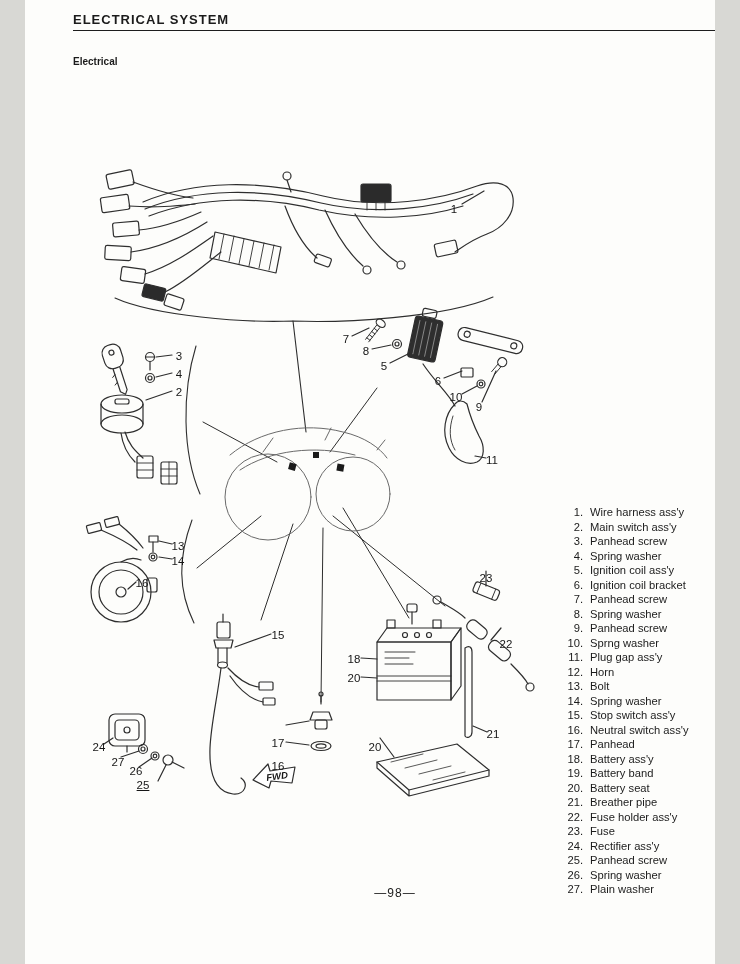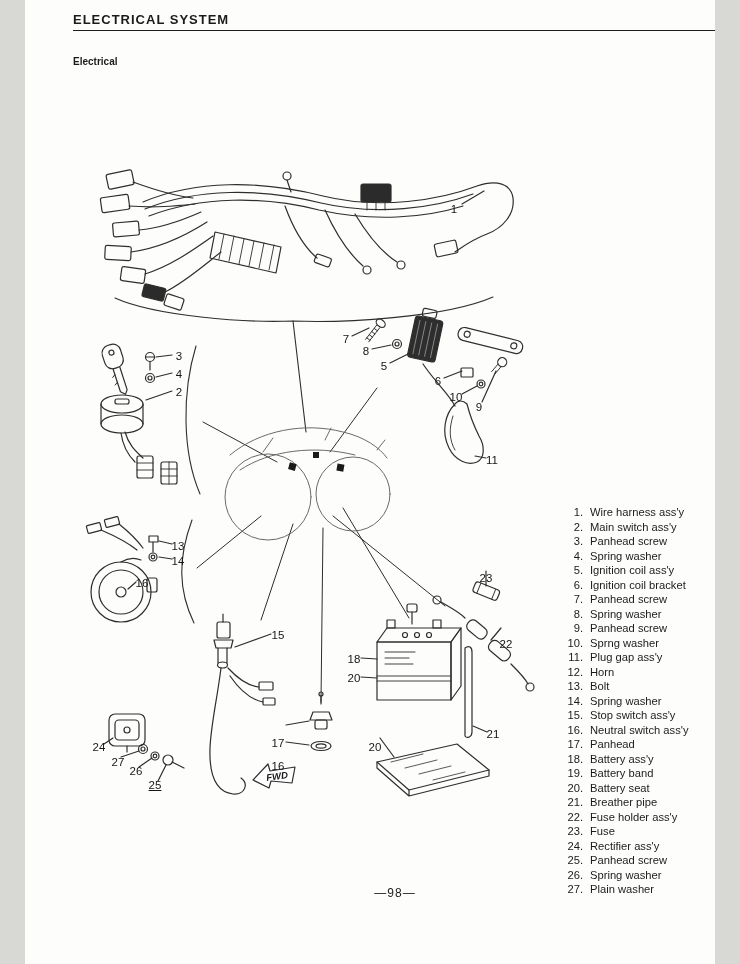--- a/index.html
+++ b/index.html
@@ -320,21 +320,21 @@
       <span class="callout" style="left: 481px; top: 644px;">22</span>
       <span class="callout" style="left: 329px; top: 659px;">18</span>
       <span class="callout" style="left: 329px; top: 678px;">20</span>
       <span class="callout" style="left: 253px; top: 726px; margin-top: 40px;">16</span>
       <span class="callout" style="left: 253px; top: 743px;">17</span>
       <span class="callout" style="left: 350px; top: 734px; margin-top: 13px;">20</span>
       <span class="callout" style="left: 468px; top: 734px;">21</span>
       <span class="callout" style="left: 74px; top: 747px;">24</span>
       <span class="callout" style="left: 93px; top: 762px; text-align: center;">27</span>
       <span class="callout" style="left: 111px; top: 771px;">26</span>
-      <span class="callout" style="left: 130px; top: 785px; text-decoration: underline;">25</span>
+      <span class="callout" style="left: 118px; top: 785px; text-decoration: underline;">25</span>
     </div>
 
   <span class="fwd-label">FWD</span>
 
   <ol class="parts-list" id="parts-list">
       <li class="part-row">
         <span class="part-num">1.</span>
         <span class="part-name">Wire harness ass'y</span>
       </li>
       <li class="part-row">

